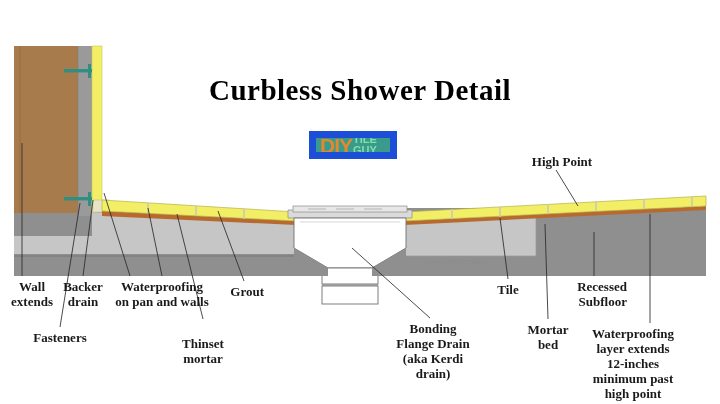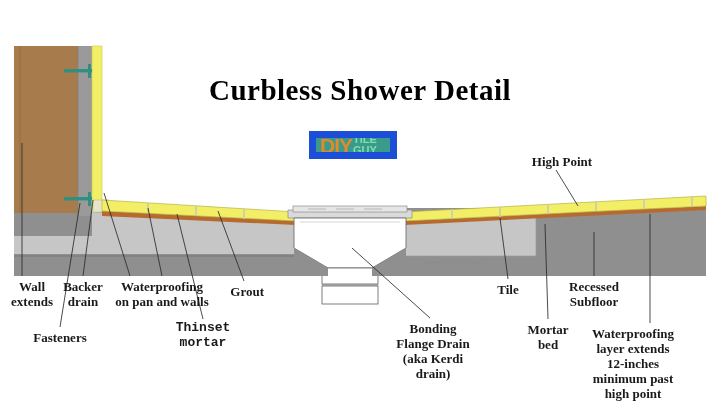--- a/index.html
+++ b/index.html
@@ -220,30 +220,30 @@
 
   <div id="labels-layer">
       <div class="label" style="left: 6px; top: 280px; width: 52px;">Wall
 extends</div>
       <div class="label" style="left: 55px; top: 280px; width: 56px;">Backer
 drain</div>
       <div class="label" style="left: 112px; top: 280px; width: 100px;">Waterproofing
 on pan and walls</div>
       <div class="label" style="left: 224px; top: 285px; width: 40px; text-align: right;">Grout</div>
       <div class="label" style="left: 27px; top: 331px; width: 66px; font-family: Liberation Serif, serif;">Fasteners</div>
-      <div class="label" style="left: 175px; top: 321px; width: 56px; font-family: Liberation Mono, monospace;">Thinset
+      <div class="label" style="left: 175px; top: 337px; width: 56px;">Thinset
 mortar</div>
       <div class="label" style="left: 392px; top: 322px; width: 82px;">Bonding
 Flange Drain
 (aka Kerdi
 drain)</div>
       <div class="label" style="left: 490px; top: 283px; width: 36px;">Tile</div>
       <div class="label" style="left: 522px; top: 323px; width: 52px;">Mortar
 bed</div>
-      <div class="label" style="left: 561px; top: 280px; width: 66px;">Recessed
+      <div class="label" style="left: 561px; top: 280px; width: 66px; text-align: right;">Recessed
 Subfloor</div>
       <div class="label" style="left: 585px; top: 327px; width: 96px;">Waterproofing
 layer extends
 12-inches
 minimum past
 high point</div>
       <div class="label" style="left: 531px; top: 155px; width: 62px;">High Point</div>
     </div>
 
 </div>

